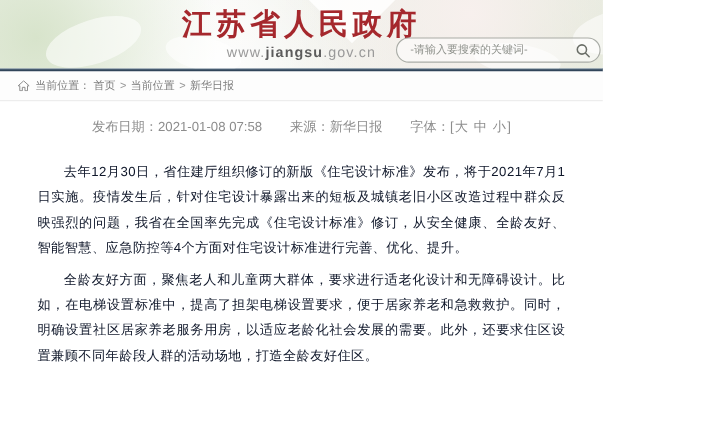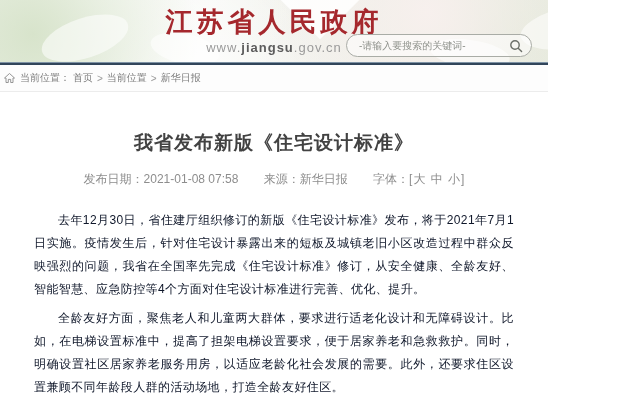--- a/index.html
+++ b/index.html
@@ -53,21 +53,21 @@
     font-weight: bold;
     letter-spacing: 4px;
     color: #a5282d;
     line-height: 1.1;
   }
   .site-url { font-size: 13px; color: #9a9a9a; margin-top: 2px; letter-spacing: 1px; }
   .site-url .url-bold { color: #5c5c5c; font-weight: bold; }
 
   .search-box {
     position: absolute;
-    right: 16px; top: 34px;
+    right: 2px; top: 34px;
     width: 186px; height: 23px;
     border: 1px solid #a9aca6;
     border-radius: 12px;
     background: rgba(255,255,255,.55);
     display: flex;
     align-items: center;
     padding: 0 6px 0 12px;
     z-index: 3;
   }
   .search-box input {
@@ -87,21 +87,21 @@
   }
 
   
   .header-divider { height: 3px; background: #31455a; border-top: 1px solid #7f93a5; }
   .breadcrumb-bar {
     height: 27px;
     background: #fdfdfd;
     border-bottom: 1px solid #ececec;
     display: flex;
     align-items: center;
-    padding-left: 4px;
+    padding-left: 16px;
     font-size: 10px;
     color: #7d7d7d;
   }
   .breadcrumb-bar .crumb { color: #7d7d7d; text-decoration: none; cursor: pointer; margin: 0 3px; }
   .breadcrumb-bar .sep { color: #9a9a9a; margin: 0 1px; }
   .home-icon { margin-right: 5px; display: inline-flex; }
 
   
   .article { padding: 0 34px; }
   .article-title {
@@ -170,21 +170,20 @@
     </span>
     <span>当前位置：</span>
     <a class="crumb">首页</a>
     <span class="sep">&gt;</span>
     <a class="crumb">当前位置</a>
     <span class="sep">&gt;</span>
     <a class="crumb">新华日报</a>
   </nav>
 
   <main class="article">
-    <h1 class="article-title">我省发布新版《住宅设计标准》</h1>
 
     <div class="article-meta">
       <span class="meta-seg"><span>发布日期：</span><span>2021-01-08 07:58</span></span>
       <span class="meta-seg"><span>来源：</span><span>新华日报</span></span>
       <span class="meta-seg"><span>字体：</span><span>[</span><a class="font-opt">大</a> <a class="font-opt">中</a> <a class="font-opt">小</a><span>]</span></span>
     </div>
 
     <div class="article-body">
       <p>去年12月30日，省住建厅组织修订的新版《住宅设计标准》发布，将于2021年7月1日实施。疫情发生后，针对住宅设计暴露出来的短板及城镇老旧小区改造过程中群众反映强烈的问题，我省在全国率先完成《住宅设计标准》修订，从安全健康、全龄友好、智能智慧、应急防控等4个方面对住宅设计标准进行完善、优化、提升。</p>
       <p>全龄友好方面，聚焦老人和儿童两大群体，要求进行适老化设计和无障碍设计。比如，在电梯设置标准中，提高了担架电梯设置要求，便于居家养老和急救救护。同时，明确设置社区居家养老服务用房，以适应老龄化社会发展的需要。此外，还要求住区设置兼顾不同年龄段人群的活动场地，打造全龄友好住区。</p>

